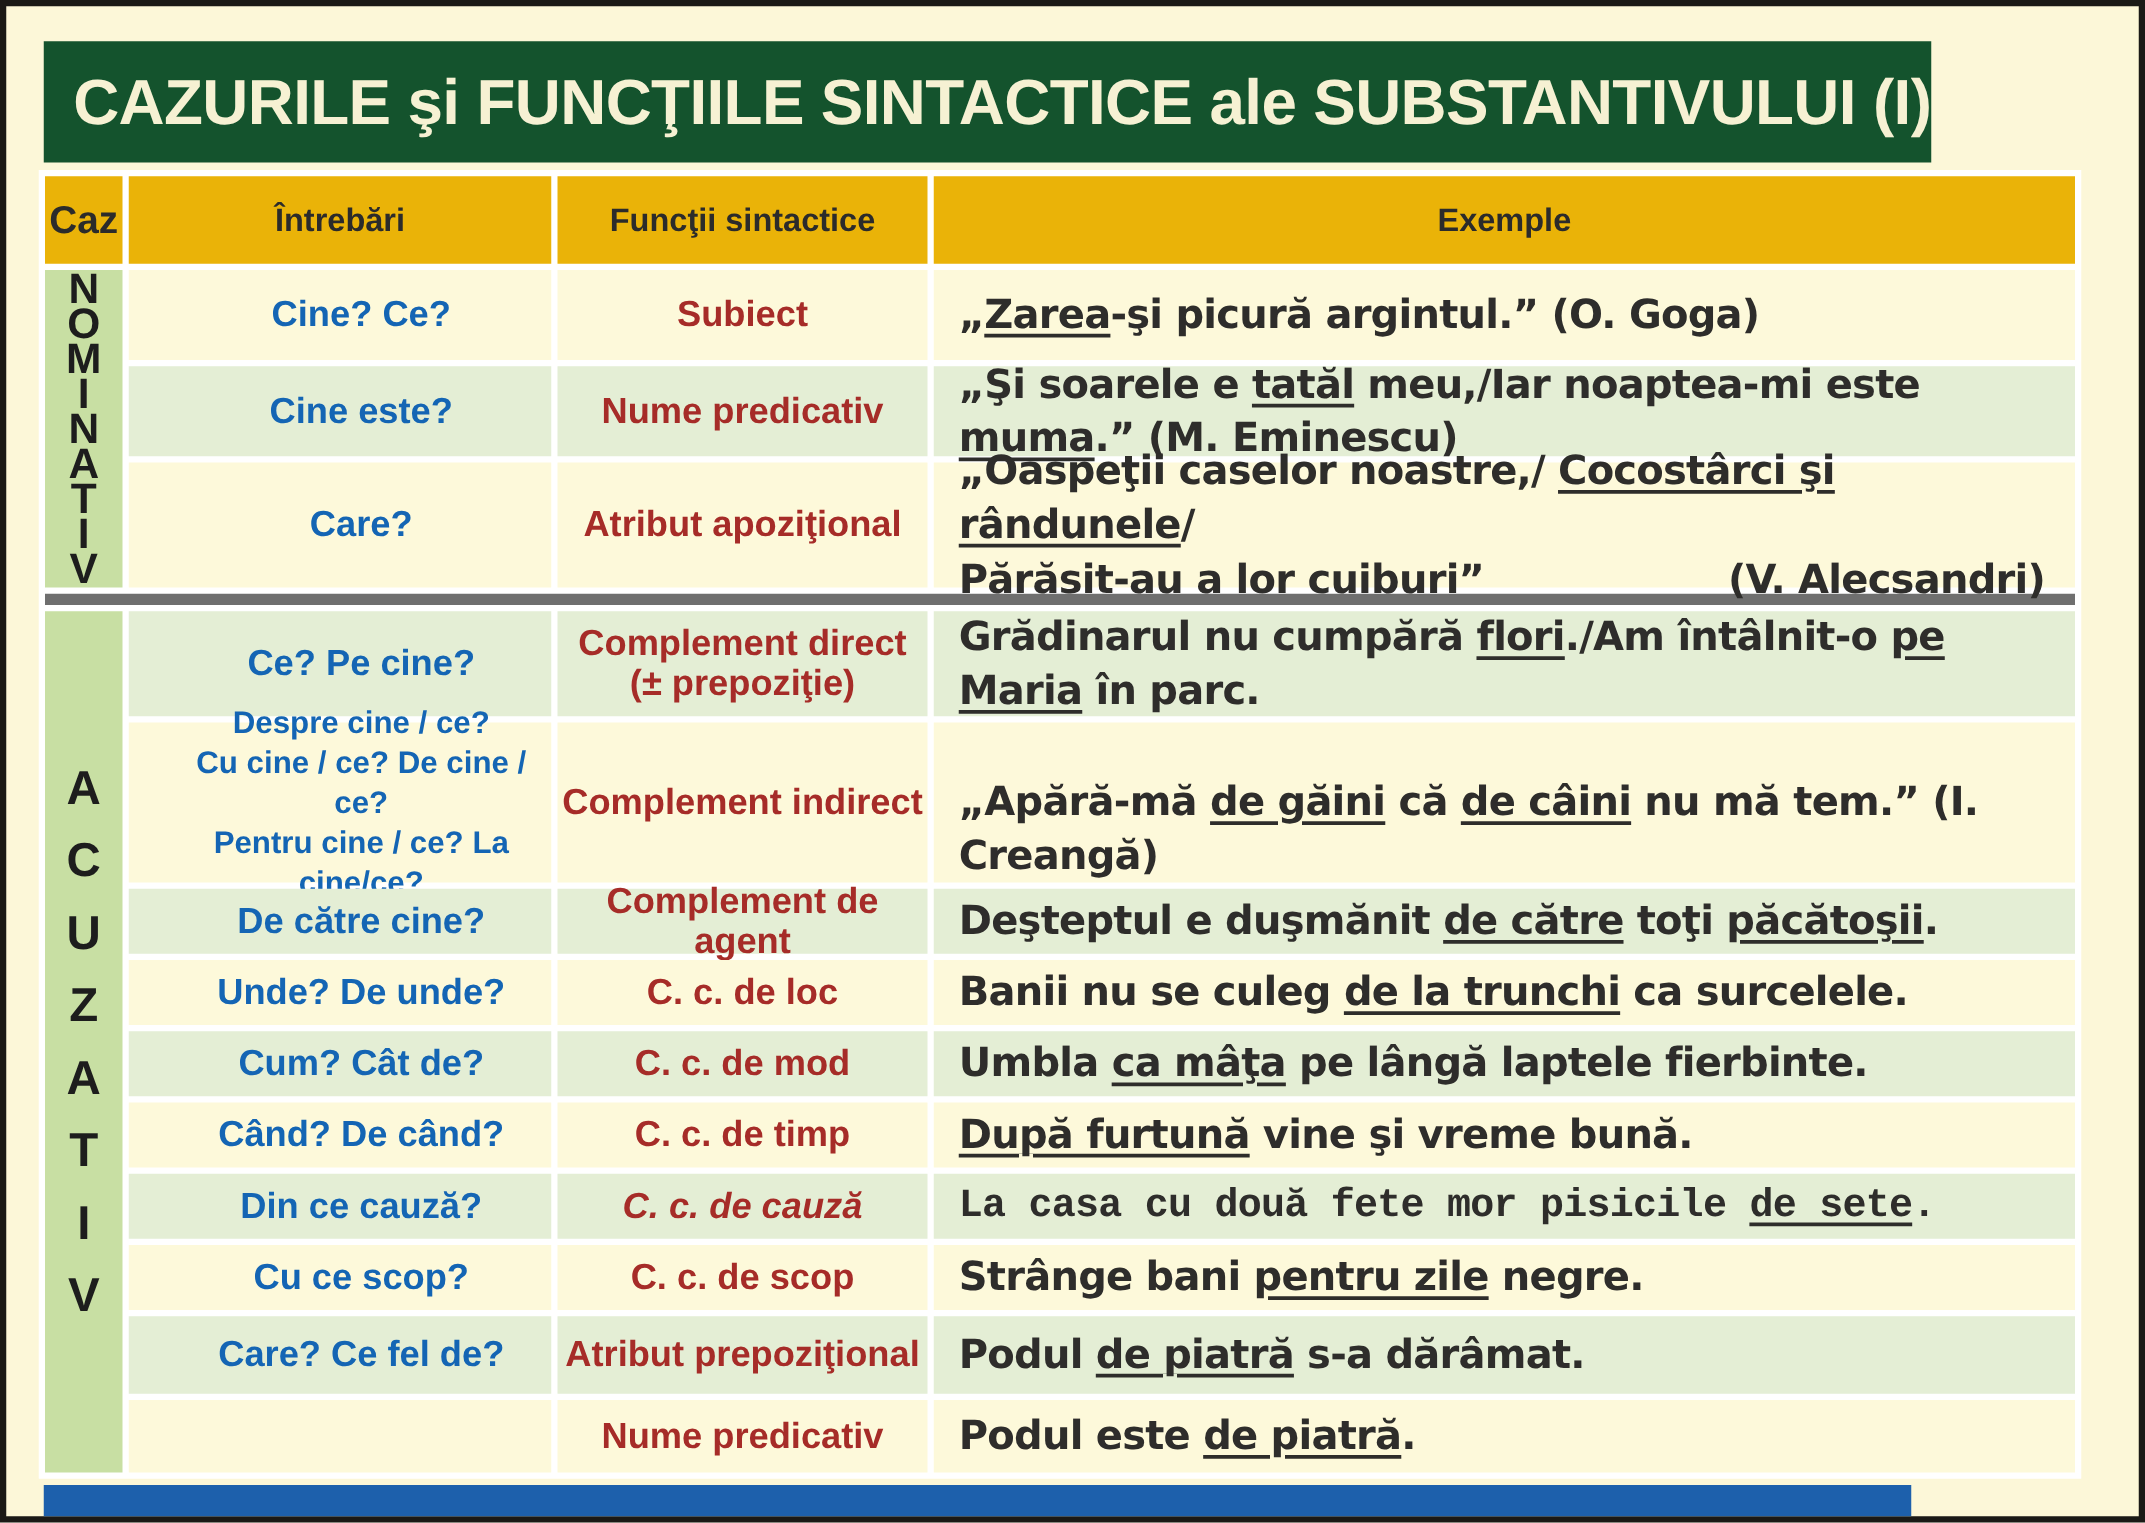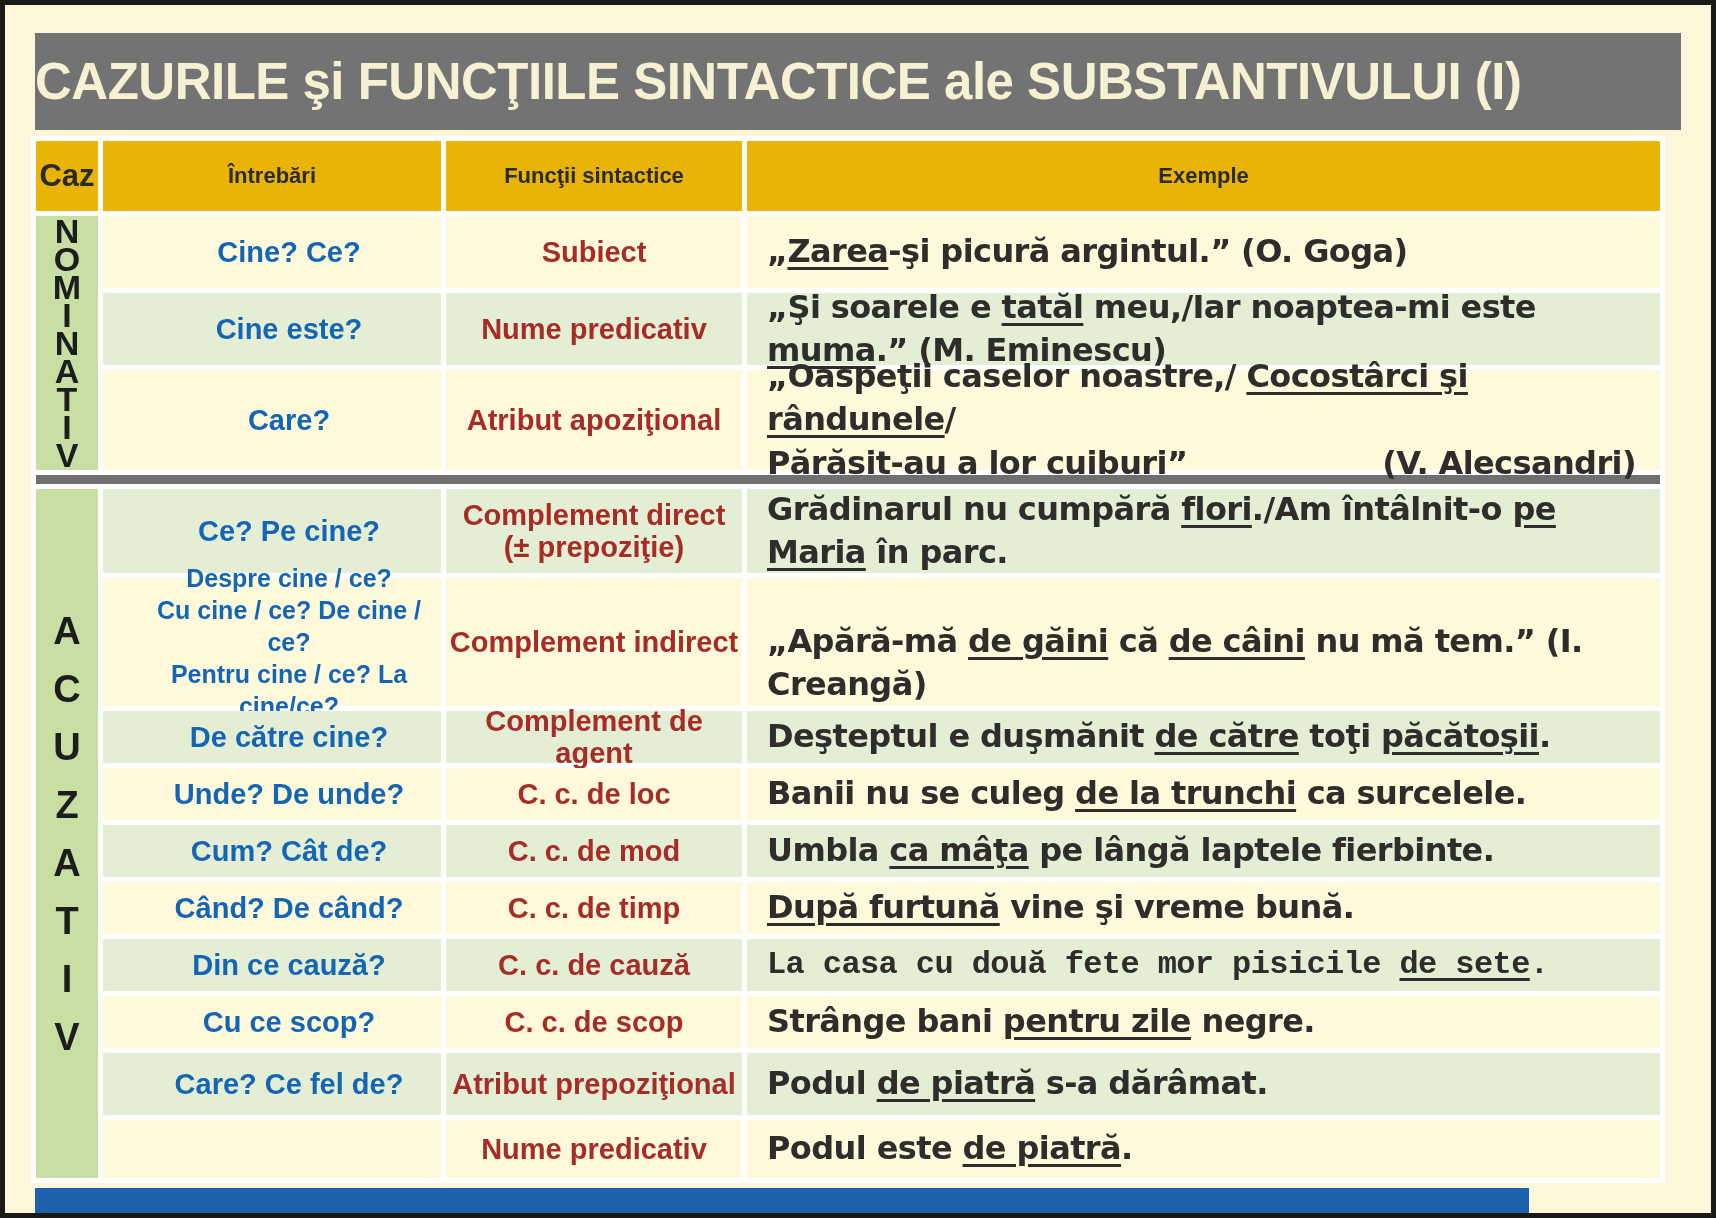--- a/index.html
+++ b/index.html
@@ -1,33 +1,33 @@
 <!DOCTYPE html>
 <html><head>
 <meta charset="utf-8">
 <style>
   html,body{margin:0;padding:0;}
   body{width:1716px;height:1218px;position:relative;font-family:"Liberation Sans",sans-serif;}
   .page{position:absolute;inset:0;border:5px solid #1a1916;background:#fcf7d8;box-sizing:border-box;}
 
-  .banner{position:absolute;left:30px;top:28px;width:1646px;height:97px;background:#737373;
-          display:flex;align-items:center;justify-content:flex-start;}
+  .banner{position:absolute;left:30px;top:28px;width:1510px;height:97px;background:#14532d;
+          display:flex;align-items:center;justify-content:flex-end;}
   .banner .title{color:#f6f1d3;font-weight:bold;font-size:51px;letter-spacing:-0.5px;white-space:nowrap;}
 
   .tbl{position:absolute;left:26px;top:131px;width:1634px;background:#ffffff;padding:5px;box-sizing:border-box;}
   .grid{display:grid;grid-template-columns:62px 338px 296px 1fr;gap:5px;}
   .grid + .grid, .divider{margin-top:5px;}
   .divider{height:9px;background:#6f6f6f;margin-bottom:5px;}
 
   .cell{display:flex;align-items:center;justify-content:center;box-sizing:border-box;}
   .green-h{background:#eab308;}
   .cream{background:#fdf9da;}
   .green{background:#e4eed5;}
 
-  .hdr{height:70px;color:#2b2b2b;font-weight:bold;font-size:22px;}
+  .hdr{height:70px;color:#2b2b2b;font-weight:bold;font-size:26px;}
   .hdr.caz{font-size:31px;}
 
   .case-cell{background:#c8dfa3;grid-column:1;display:flex;flex-direction:column;align-items:center;justify-content:center;}
   .case-letter{color:#1d1d1d;font-weight:bold;font-size:34px;line-height:28px;}
   .case-acu .case-letter{font-size:38px;line-height:58px;}
 
   .q-cell{grid-column:2;color:#1465b4;font-weight:bold;font-size:29px;text-align:center;line-height:1.2;padding-left:34px;}
   .q-cell.small{font-size:25px;line-height:1.28;}
   .f-cell{grid-column:3;color:#a62c28;font-weight:bold;font-size:29px;text-align:center;line-height:1.12;}
   .e-cell{grid-column:4;justify-content:flex-start;align-items:center;padding:0 24px 0 20px;
@@ -144,21 +144,21 @@
           </div>
         </div>
         <div class="cell q-cell cream" style="grid-row: 6;">Când? De când?</div>
         <div class="cell f-cell cream" style="grid-row: 6;">C. c. de timp</div>
         <div class="cell e-cell cream" style="grid-row: 6;">
           <div class="e-inner">
             <div class="e-line"><span><u>După furtună</u> vine şi vreme bună.</span></div>
           </div>
         </div>
         <div class="cell q-cell green" style="grid-row: 7;">Din ce cauză?</div>
-        <div class="cell f-cell green" style="grid-row: 7;">C. c. de cauză</div>
+        <div class="cell f-cell green" style="grid-row: 7; font-style: italic;">C. c. de cauză</div>
         <div class="cell e-cell green" style="grid-row: 7; font-family: Liberation Mono, monospace;">
           <div class="e-inner">
             <div class="e-line"><span>La casa cu două fete mor pisicile <u>de sete</u>.</span></div>
           </div>
         </div>
         <div class="cell q-cell cream" style="grid-row: 8;">Cu ce scop?</div>
         <div class="cell f-cell cream" style="grid-row: 8;">C. c. de scop</div>
         <div class="cell e-cell cream" style="grid-row: 8;">
           <div class="e-inner">
             <div class="e-line"><span>Strânge bani <u>pentru zile</u> negre.</span></div>

